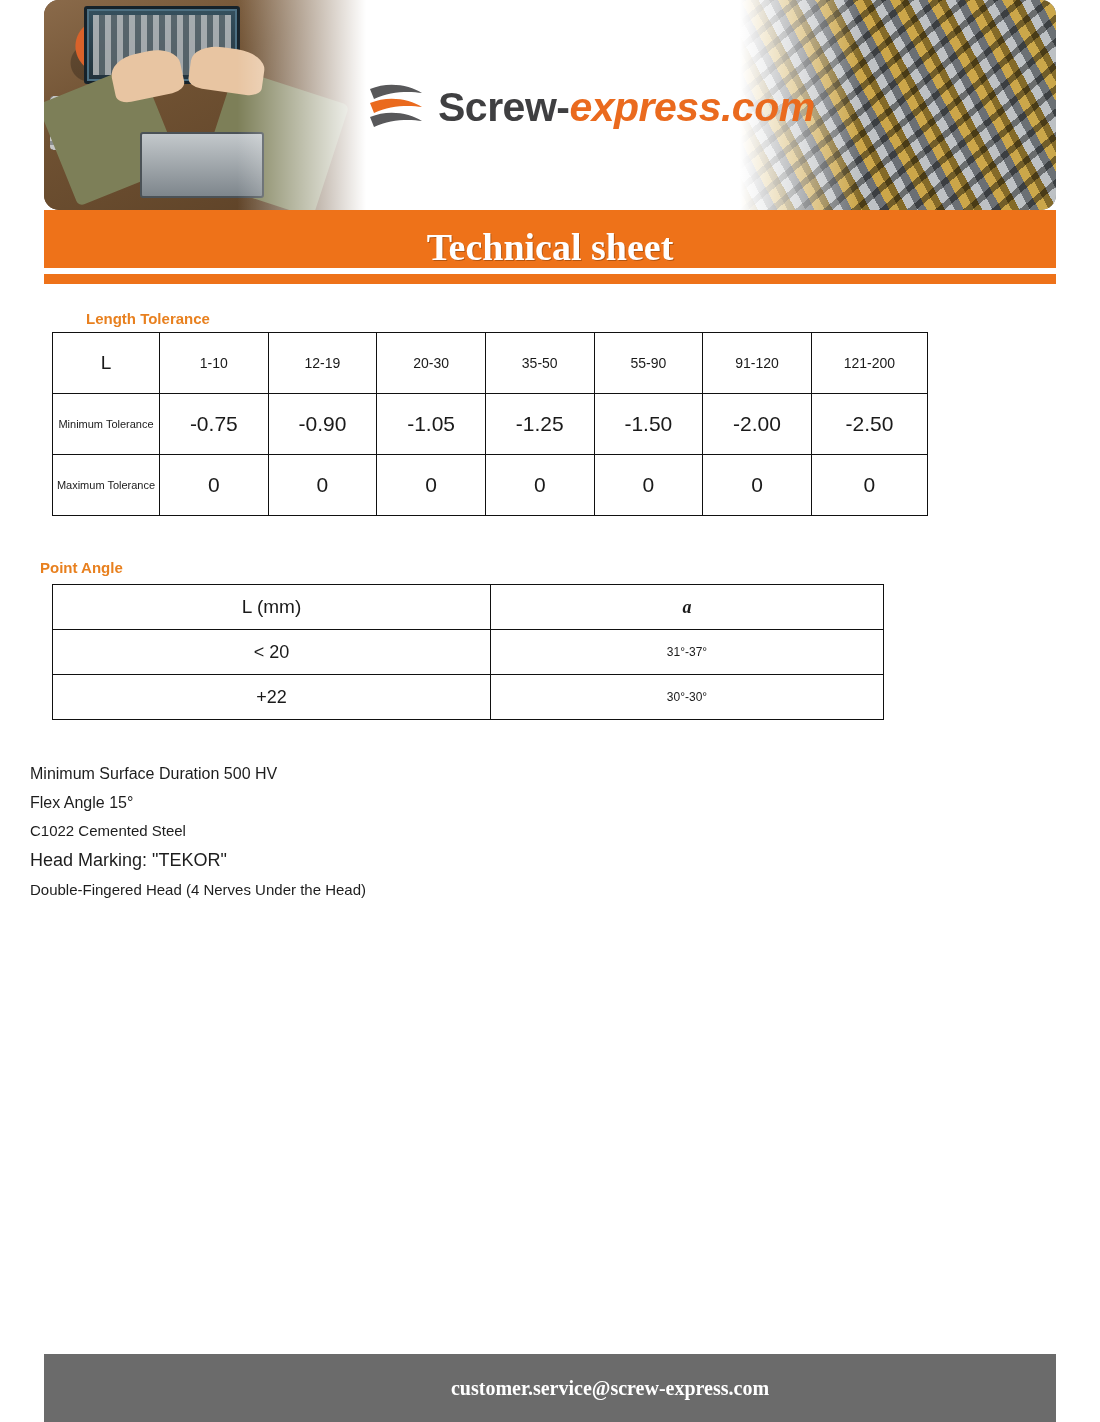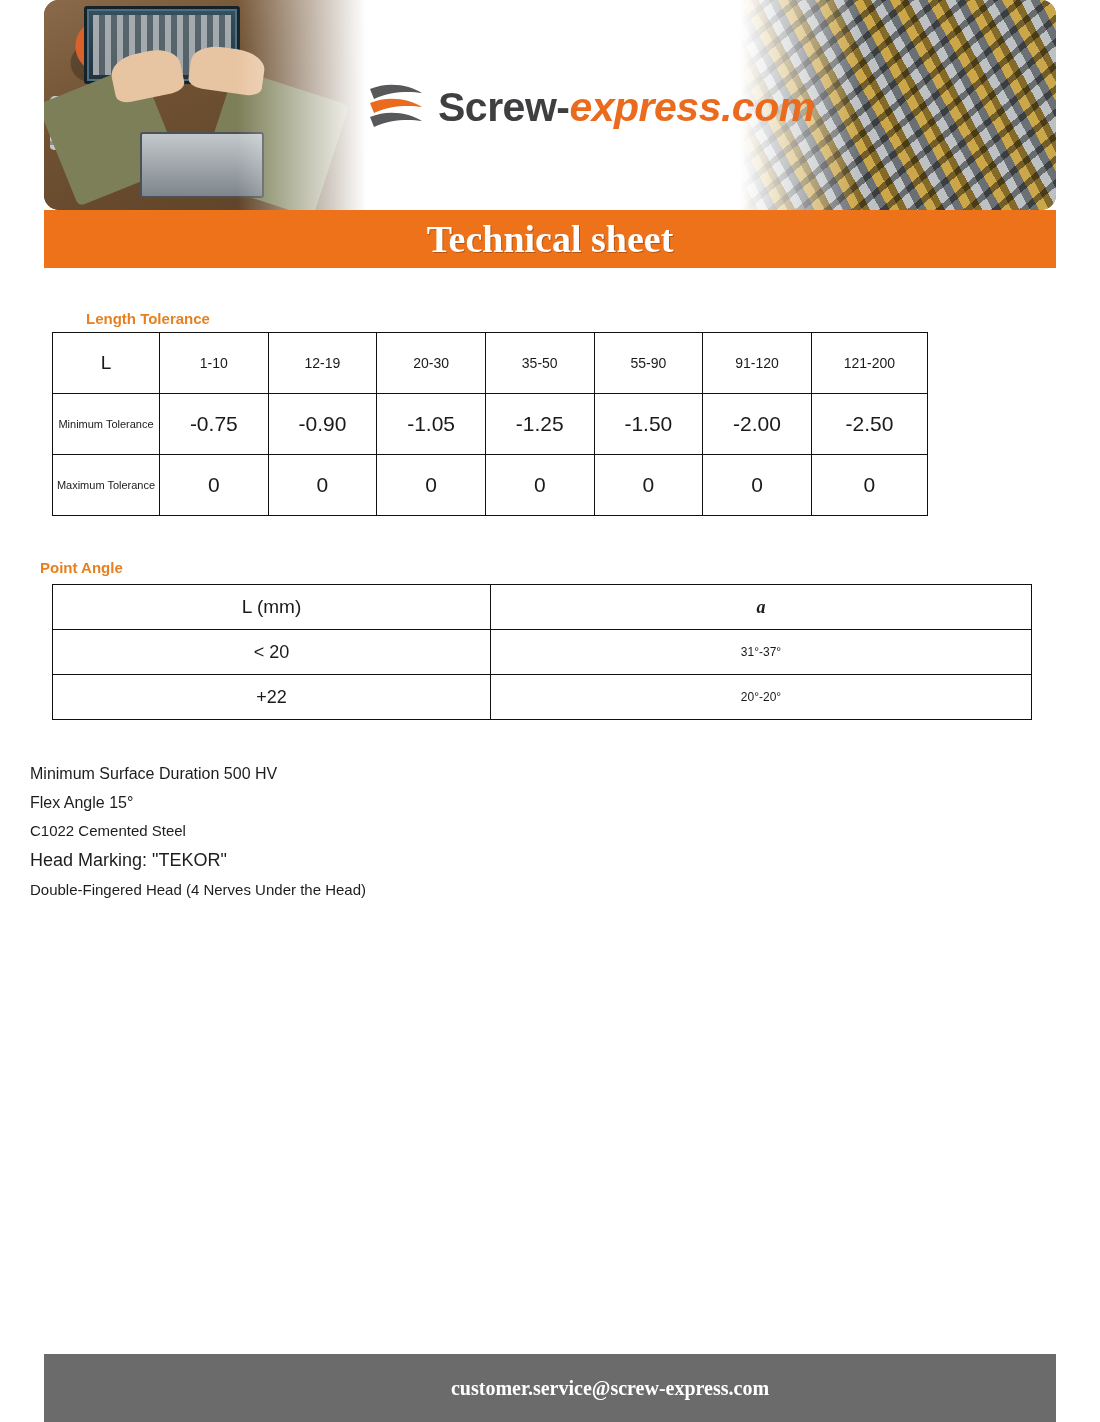--- a/index.html
+++ b/index.html
@@ -152,21 +152,21 @@
     font-family: "Liberation Sans", sans-serif;
   }
   .logo-text .dark { color: #3f3f41; }
   .logo-text .accent { color: #ea6a1e; font-style: italic; }
 
   .title-band {
     position: absolute;
     left: 44px;
     top: 210px;
     width: 1012px;
-    height: 58px;
+    height: 74px;
     background: #ee7219;
     display: flex;
     align-items: center;
     justify-content: center;
   }
   .title-band .title {
     color: #ffffff;
     font-size: 38px;
     font-weight: bold;
     font-family: "Liberation Serif", serif;
@@ -207,21 +207,21 @@
   
   #tbl-length { left: 52px; top: 332px; width: 876px; }
   #tbl-length td { height: 58px; }
   #tbl-length .c-head { width: 104px; }
   #tbl-length .h-L { font-size: 19px; }
   #tbl-length .h-range { font-size: 14px; }
   #tbl-length .rowlabel { font-size: 11px; }
   #tbl-length .val { font-size: 21px; }
 
   
-  #tbl-point { left: 52px; top: 584px; width: 980px; }
+  #tbl-point { left: 52px; top: 584px; width: 832px; }
   #tbl-point td { height: 42px; }
   #tbl-point .ph { font-size: 19px; }
   #tbl-point .ph-a { font-size: 18px; font-style: italic; font-weight: bold; font-family: "Liberation Serif", serif; }
   #tbl-point .pv { font-size: 18px; }
   #tbl-point .pv-sm { font-size: 12px; }
   #tbl-point .col1 { width: 435px; }
 
   
   .specs {
     position: absolute;
@@ -337,21 +337,21 @@
     <tr>
       <td class="col1 ph">L (mm)</td>
       <td class="ph-a">a</td>
     </tr>
     <tr>
       <td class="col1 pv">&lt; 20</td>
       <td class="pv-sm">31°-37°</td>
     </tr>
     <tr>
       <td class="col1 pv">+22</td>
-      <td class="pv-sm">20°-20°</td>
+      <td class="pv-sm">30°-30°</td>
     </tr>
   </tbody>
 </table>
 
 <div class="specs">
   <div class="line l1">Minimum Surface Duration 500 HV</div>
   <div class="line l2">Flex Angle 15°</div>
   <div class="line l3">C1022 Cemented Steel</div>
   <div class="line l4">Head Marking: "TEKOR"</div>
   <div class="line l5">Double-Fingered Head (4 Nerves Under the Head)</div>

